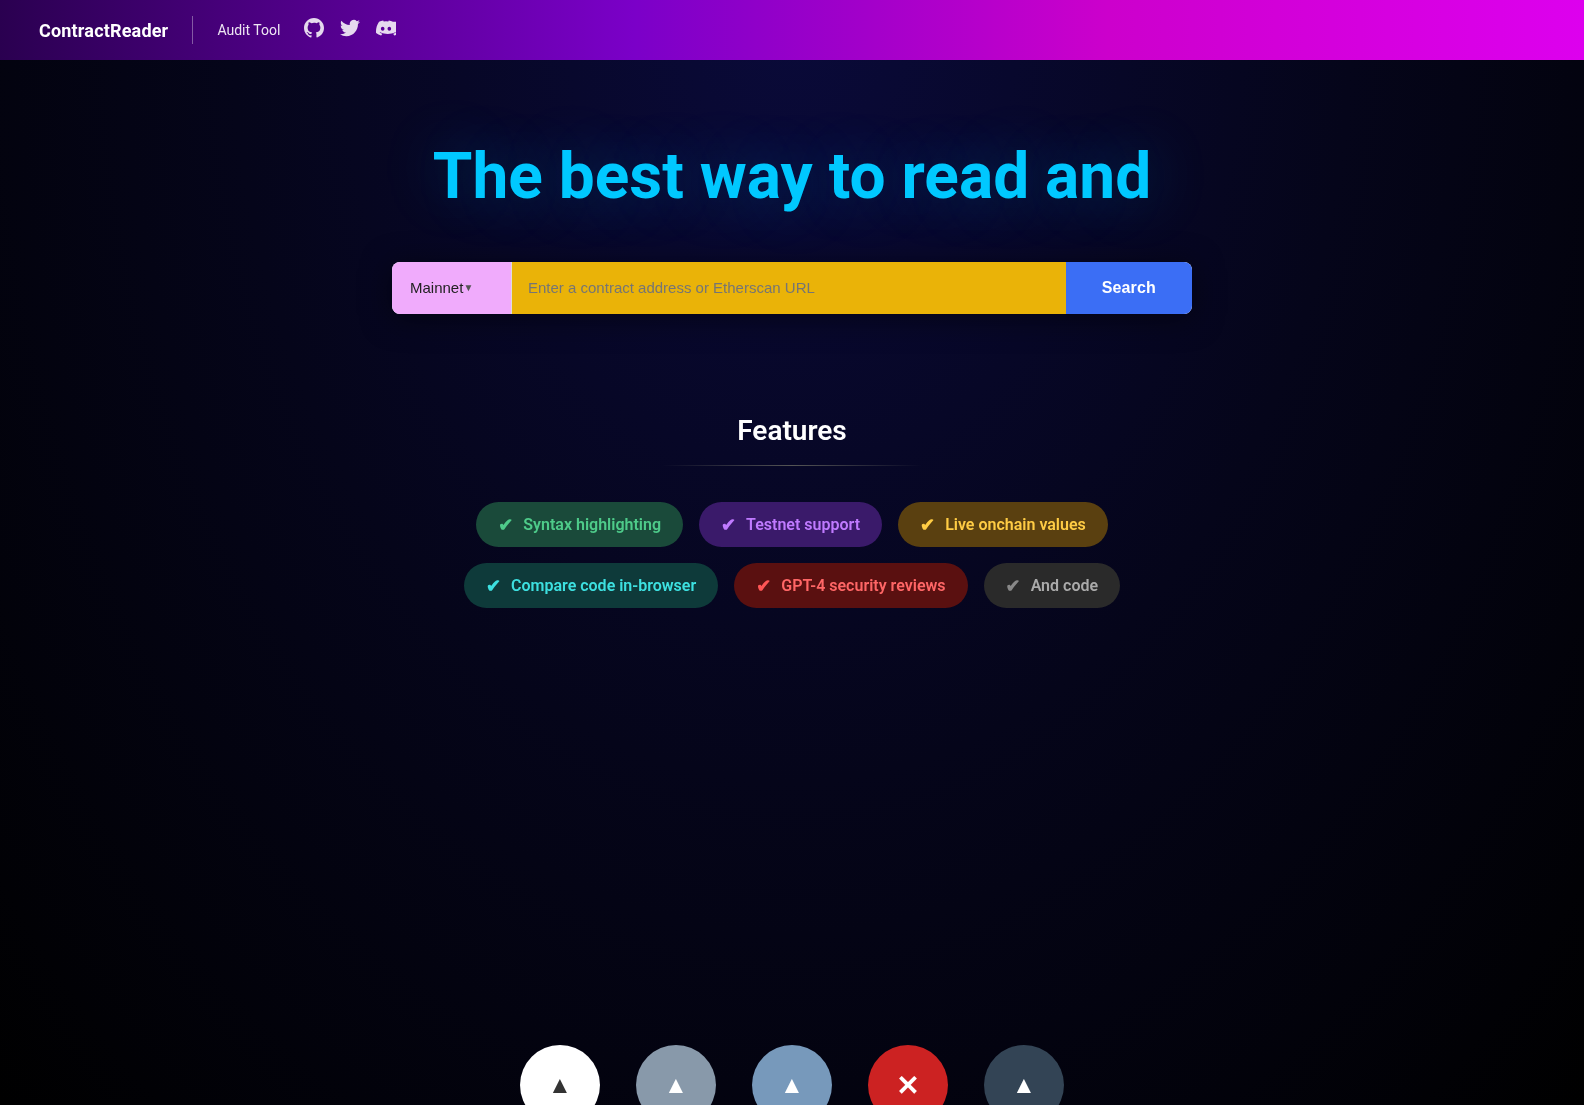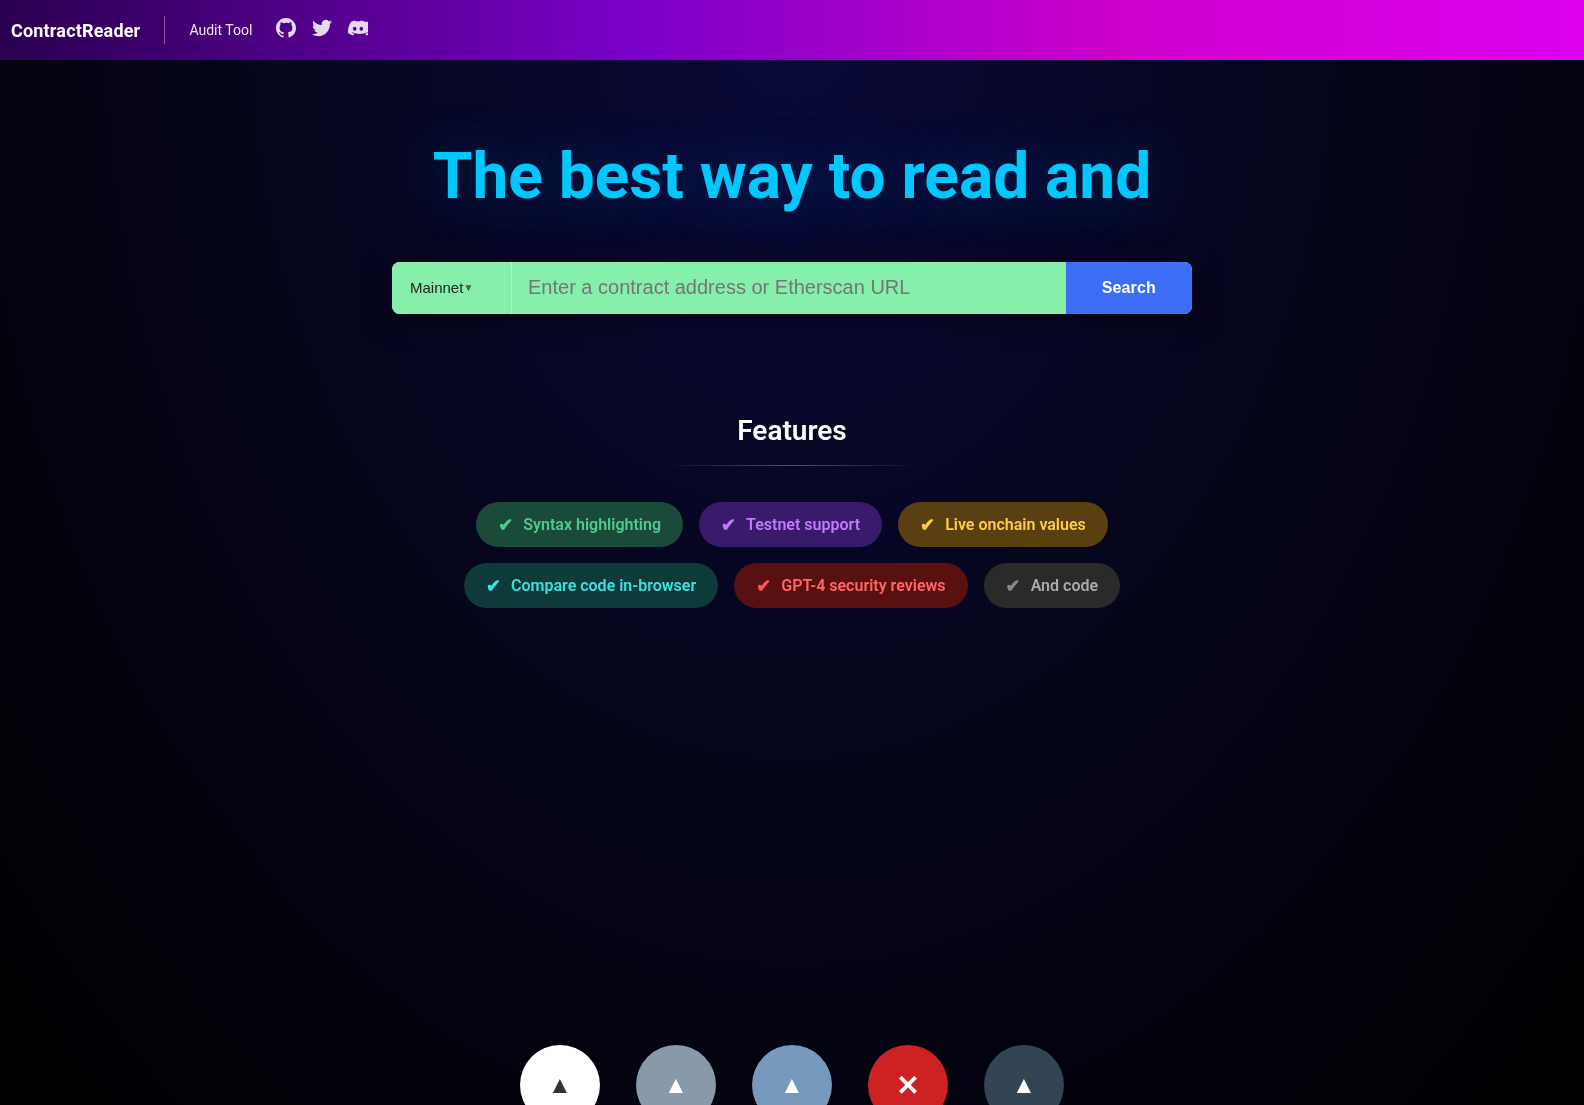--- a/index.html
+++ b/index.html
@@ -13,21 +13,21 @@
     }
 
     
     nav {
       position: fixed;
       top: 0; left: 0; right: 0;
       height: 60px;
       background: linear-gradient(90deg, #2a0050 0%, #7b00c8 40%, #cc00cc 70%, #dd00ee 100%);
       display: flex;
       align-items: center;
-      padding: 0 11px;
+      padding: 0 39px;
       z-index: 100;
       gap: 24px;
     }
 
     .nav-logo {
       font-weight: 700;
       font-size: 18px;
       color: #fff;
       letter-spacing: 0.01em;
     }
@@ -89,44 +89,44 @@
       border-radius: 8px;
       overflow: hidden;
       box-shadow: 0 4px 30px rgba(0,0,0,0.5);
       margin-bottom: 100px;
     }
 
     .search-network {
       display: flex;
       align-items: center;
       padding: 0 18px;
-      background: #86efac;
+      background: #f0abfc;
       border: none;
       border-right: 1px solid #ddd;
       font-size: 15px;
       color: #222;
       cursor: pointer;
       white-space: nowrap;
       min-width: 120px;
     }
 
     .search-network .chevron {
       font-size: 10px;
       color: #555;
     }
 
     .search-input {
       flex: 1;
       border: none;
       outline: none;
-      font-size: 20px;
+      font-size: 15px;
       color: #555;
       padding: 0 16px;
       height: 52px;
-      background: #86efac;
+      background: #eab308;
     }
 
     .search-btn {
       background: #3b6ef5;
       color: #fff;
       border: none;
       padding: 0 36px;
       font-size: 16px;
       font-weight: 600;
       cursor: pointer;

